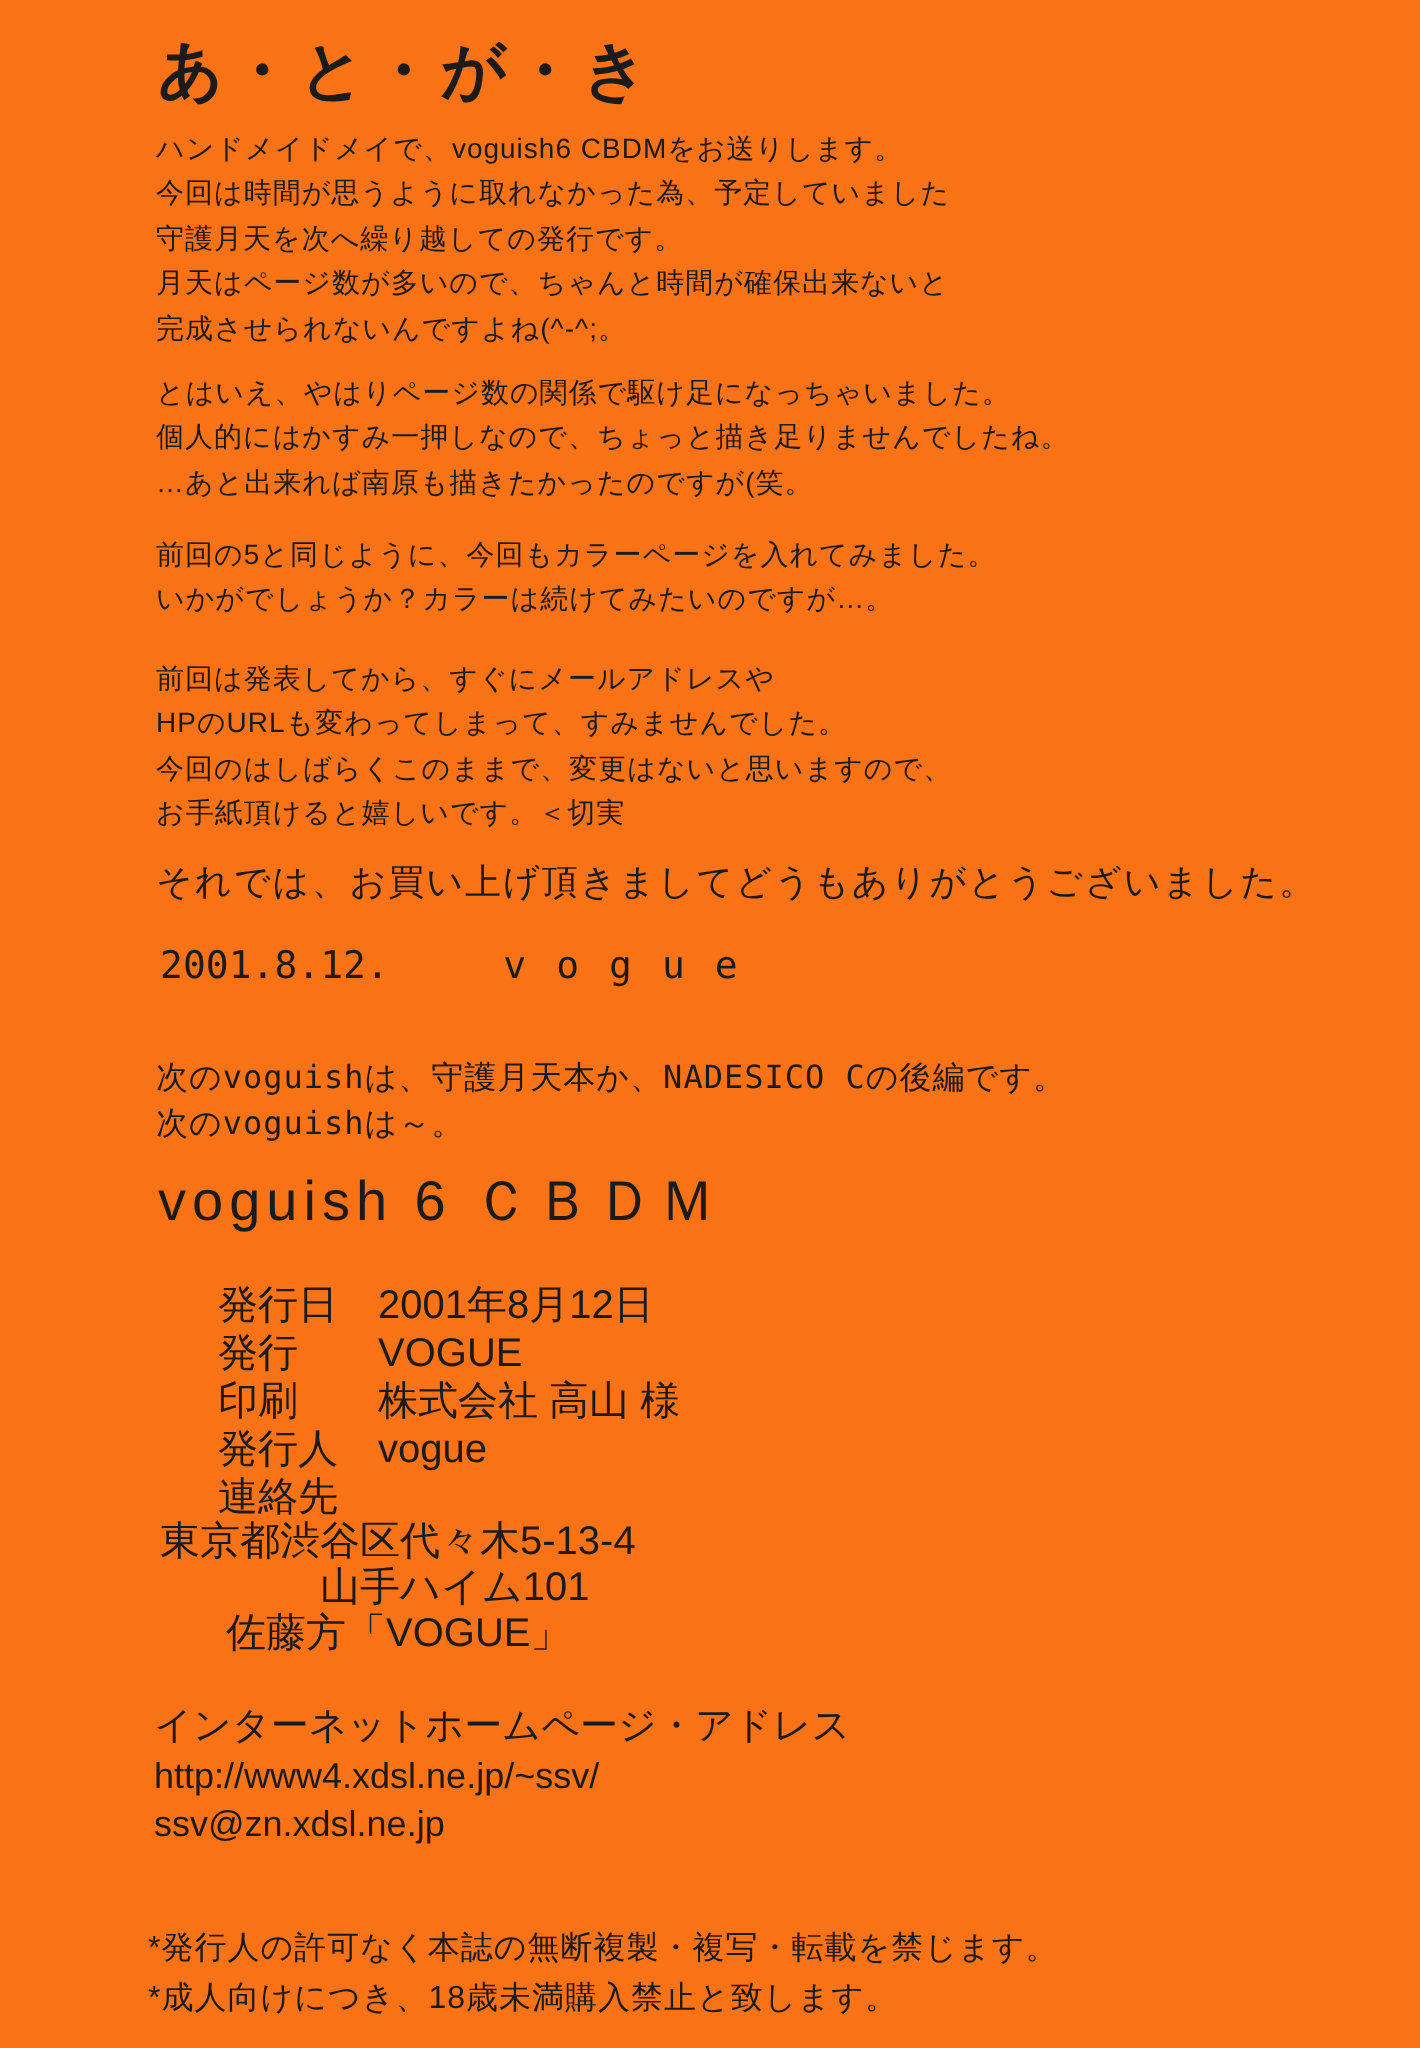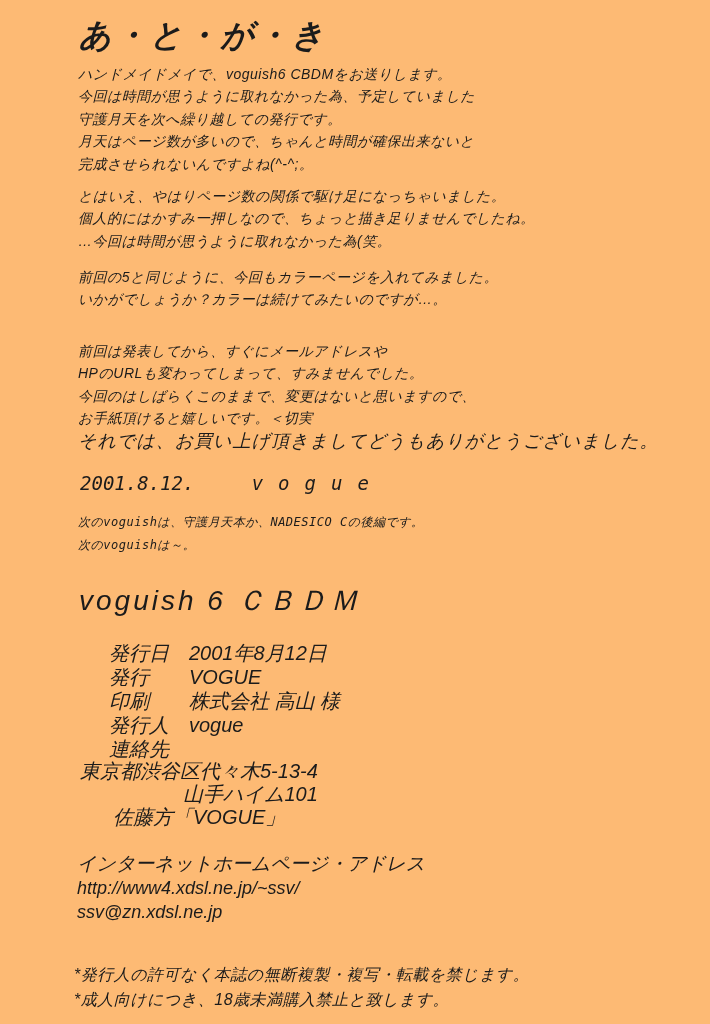--- a/index.html
+++ b/index.html
@@ -1,48 +1,47 @@
 <!DOCTYPE html>
 <html><head>
 <meta charset="utf-8">
 <style>
   html, body { margin: 0; padding: 0; background: #e8e8e8; }
   .page {
     position: relative;
     width: 710px;
     height: 1024px;
     margin: 0 auto;
-    background: #fdba74;
+    background: #f97316;
     color: #1b1b1b;
     font-family: "Liberation Sans", "DejaVu Sans", sans-serif;
     overflow: hidden;
-    font-style: italic;
   }
   .blk { position: absolute; white-space: nowrap; }
   .title {
     top: 14px; left: 79px;
     font-size: 32px; font-weight: bold; letter-spacing: 3px;
   }
   .body-text { font-size: 14px; line-height: 22.4px; letter-spacing: 0.5px; }
   .p1 { top: 63px;  left: 78px; }
   .p2 { top: 185px; left: 78px; }
   .p3 { top: 266px; left: 78px; }
-  .p4 { top: 328px; left: 78px; margin-top: 12px; }
+  .p4 { top: 328px; left: 78px; }
   .mono { font-family: "DejaVu Sans Mono", "Liberation Mono", monospace; }
   .closing { top: 429px; left: 78px; font-size: 18px; letter-spacing: 1px; }
   .dateline { top: 472px; left: 80px; font-size: 19px; }
   .dateline .signature { margin-left: 52px; letter-spacing: 15px; }
-  .next { top: 511px; left: 78px; font-size: 12px; line-height: 23px; letter-spacing: 0.5px; }
+  .next { top: 527px; left: 78px; font-size: 16px; line-height: 23px; letter-spacing: 0.5px; }
   .heading { top: 582px; left: 79px; font-size: 28px; letter-spacing: 3px; }
   .colophon { top: 641px; left: 80px; font-size: 20px; line-height: 24px; }
   .colophon .label { display: inline-block; min-width: 80px; margin-left: 29px; }
   .address { top: 760px; left: 78px; font-size: 20px; line-height: 23px; }
   .addr-0 { padding-left: 6px; }
   .addr-1 { padding-left: 2px; }
-  .addr-2 { padding-left: 82px; text-align: right; }
+  .addr-2 { padding-left: 82px; }
   .addr-3 { padding-left: 35px; }
   .net { top: 852px; left: 77px; font-size: 19px; line-height: 24px; }
   .net .url, .net .email { font-size: 18px; }
   .notices { top: 962px; left: 74px; font-size: 16px; line-height: 25px; letter-spacing: 0.5px; }
 </style>
 </head>
 <body>
 
 <div class="page">
 
@@ -52,21 +51,21 @@
     <div>ハンドメイドメイで、voguish6 CBDMをお送りします。</div>
     <div>今回は時間が思うように取れなかった為、予定していました</div>
     <div>守護月天を次へ繰り越しての発行です。</div>
     <div>月天はページ数が多いので、ちゃんと時間が確保出来ないと</div>
     <div>完成させられないんですよね(^-^;。</div>
   </div>
 
   <div class="blk body-text p2">
     <div>とはいえ、やはりページ数の関係で駆け足になっちゃいました。</div>
     <div>個人的にはかすみ一押しなので、ちょっと描き足りませんでしたね。</div>
-    <div>…今回は時間が思うように取れなかった為(笑。</div>
+    <div>…あと出来れば南原も描きたかったのですが(笑。</div>
   </div>
 
   <div class="blk body-text p3">
     <div>前回の5と同じように、今回もカラーページを入れてみました。</div>
     <div>いかがでしょうか？カラーは続けてみたいのですが…。</div>
   </div>
 
   <div class="blk body-text p4">
     <div>前回は発表してから、すぐにメールアドレスや</div>
     <div>HPのURLも変わってしまって、すみませんでした。</div>

